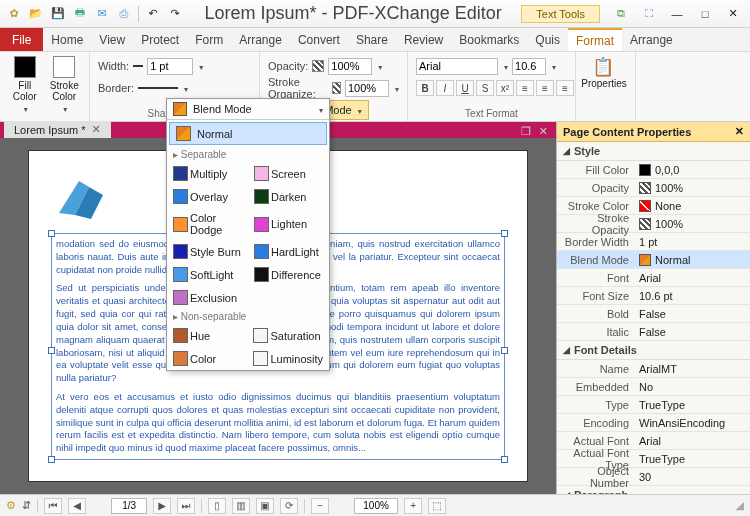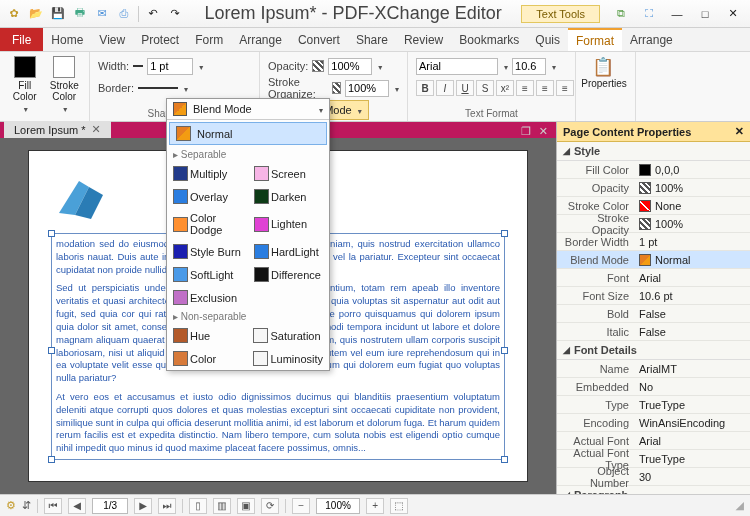--- a/index.html
+++ b/index.html
@@ -57,21 +57,21 @@
 .props-body { flex: 1; overflow-y: auto; }
 .props-sec { color: #444; font-weight: 600; padding: 3px 6px; border-bottom: 1px solid #ddd; display:flex; align-items:center; gap:4px;}
 .props-row { display: flex; border-bottom: 1px solid #e5e5e0; height: 18px; align-items: center; }
 .props-row.active { background: #cfe5ff; }
 .props-key { width: 78px; text-align: right; padding-right: 6px; color: #555; }
 .props-val { flex: 1; display: flex; align-items: center; gap: 4px; padding-left: 4px; color: #222; }
 .props-val .sw { width: 12px; height: 12px; border: 1px solid #555; }
 
 .statusbar { height: 22px; background: #f3f3f3; border-top: 1px solid #ccc; display: flex; align-items: center; padding: 0 6px; gap: 6px; font-size: 11px; color: #555; }
 .sb-btn { width: 18px; height: 16px; border: 1px solid #ccc; background: #fafafa; display: flex; align-items: center; justify-content: center; cursor: pointer; font-size: 10px; }
-.sb-input { width: 36px; height: 16px; border: 1px solid #bbb; font-size: 10px; text-align: center; }
+.sb-input { width: 36px; height: 16px; border: 1px solid #bbb; font-size: 10px; text-align: center; margin-left: 19px; }
 .sb-spacer { flex: 1; }
 .gear { color: #c49b2c; }
 .arrow-down::after { content: "▾"; font-size: 8px; color: #555; margin-left: 2px; }
 </style>
 </head>
 <body>
 
 <div class="titlebar">
   <div class="qat">
     <div class="qat-btn gear">✿</div>

